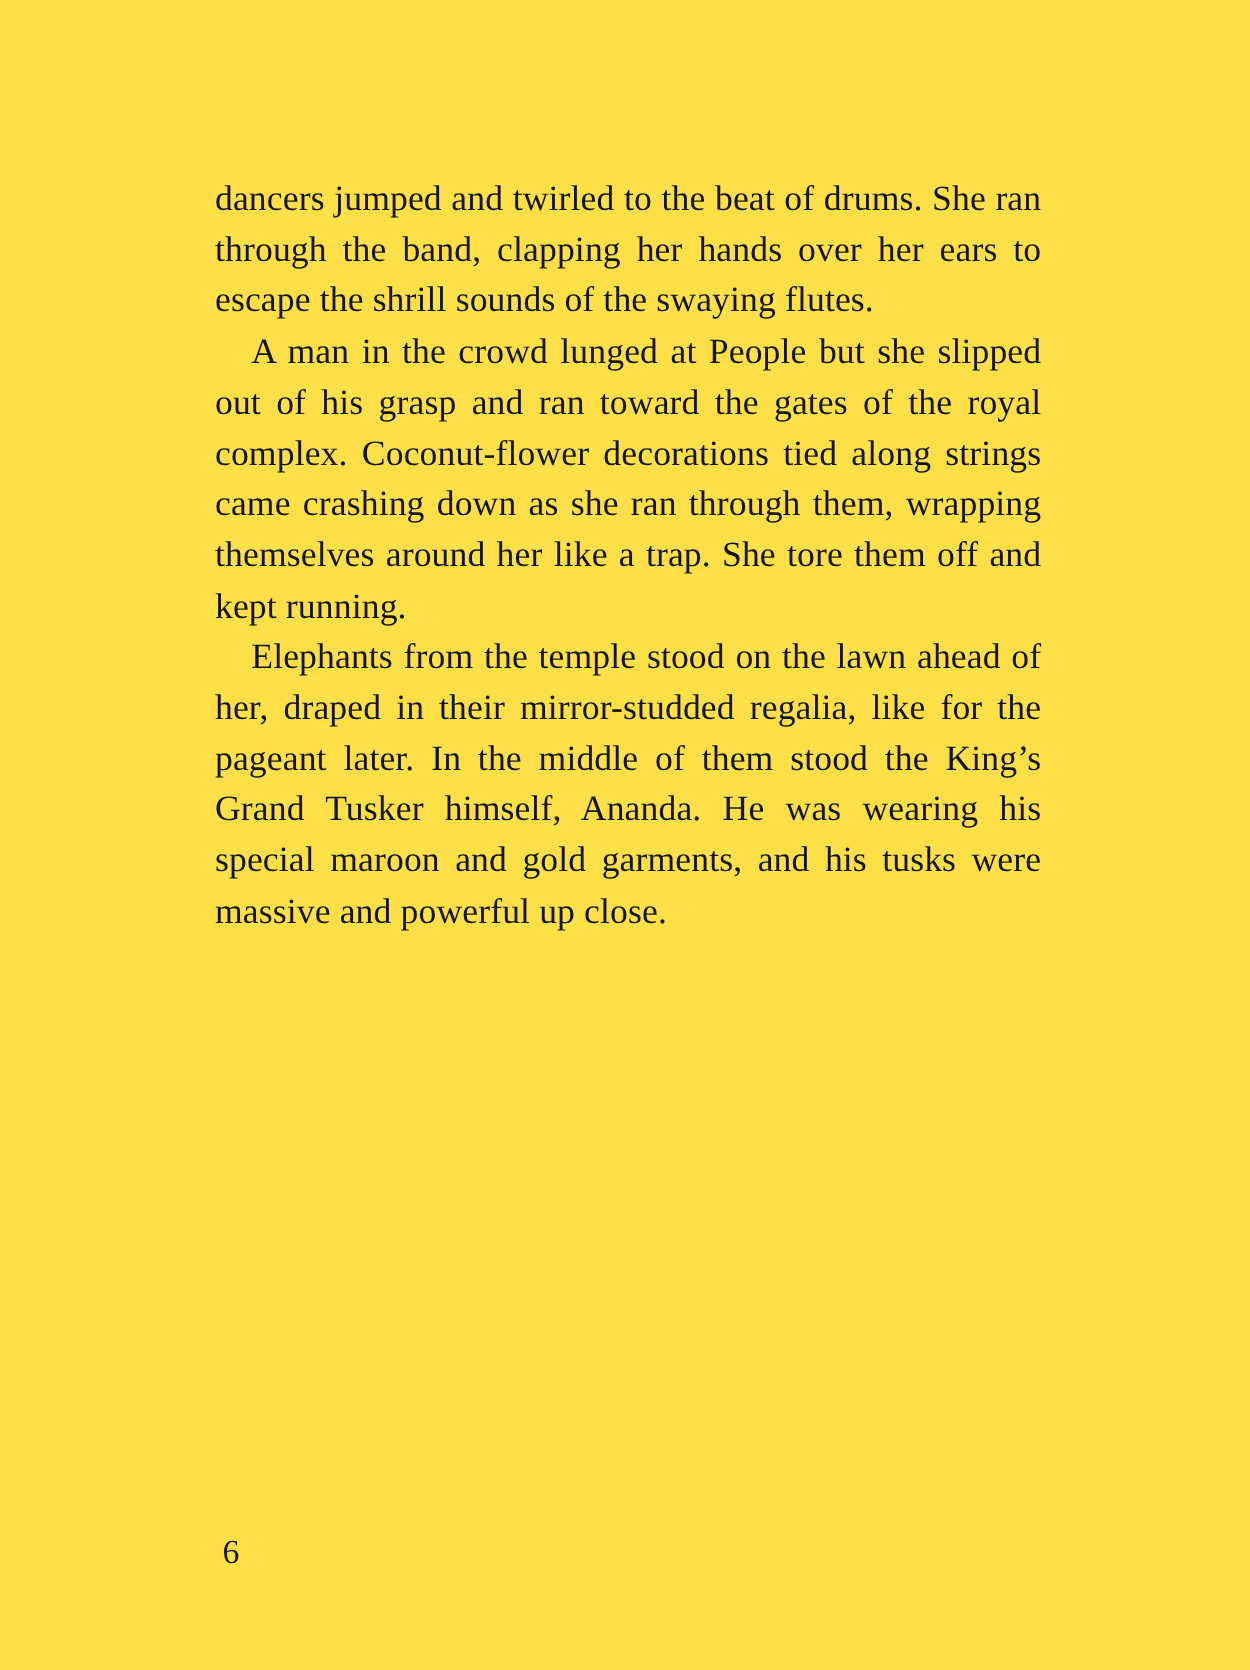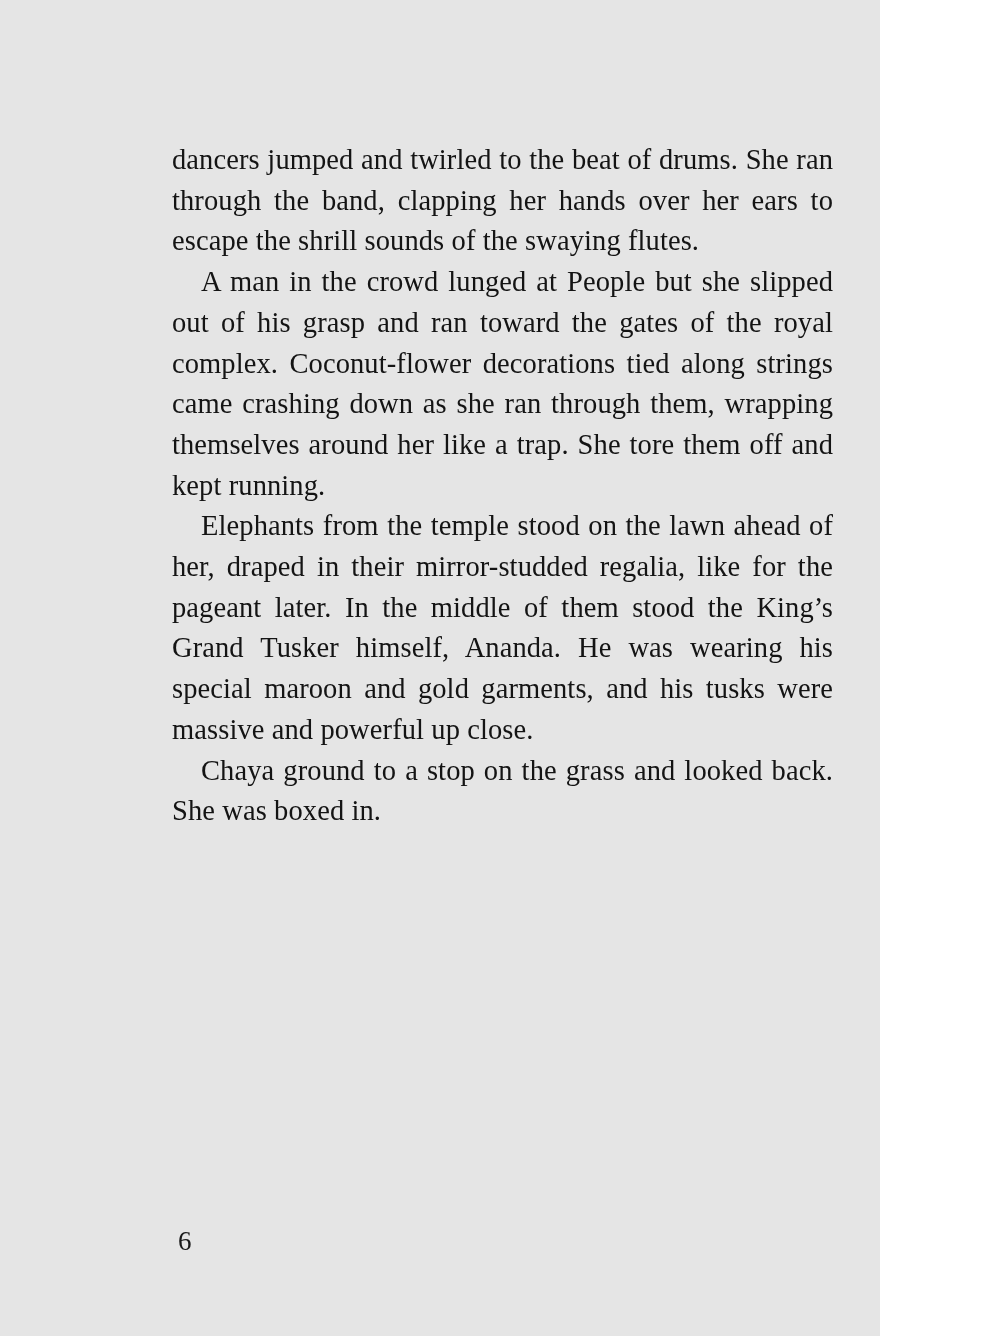--- a/index.html
+++ b/index.html
@@ -2,23 +2,23 @@
 <html><head>
 <meta charset="utf-8">
 <style>
   html, body {
     margin: 0;
     padding: 0;
     background: #ffffff;
   }
   .page {
     position: relative;
-    width: 880px;
+    width: 1000px;
     height: 1336px;
-    background: #e5e5e5;
+    background: #fde047;
     overflow: hidden;
     font-family: "Liberation Serif", "DejaVu Serif", serif;
     color: #141414;
   }
   .text-block {
     position: absolute;
     left: 172px;
     top: 140px;
     width: 661px;
     font-size: 28.5px;
@@ -47,16 +47,15 @@
   }
 </style>
 </head>
 <body>
 
 <div class="page">
   <div class="text-block">
       <p><span>dancers jumped and twirled to the beat of drums. She ran through the band, clapping her hands over her ears to escape the shrill sounds of the swaying flutes.</span></p>
       <p class="indent"><span>A man in the crowd lunged at People but she slipped out of his grasp and ran toward the gates of the royal complex. Coconut-flower decorations tied along strings came crashing down as she ran through them, wrapping themselves around her like a trap. She tore them off and kept running.</span></p>
       <p class="indent"><span>Elephants from the temple stood on the lawn ahead of her, draped in their mirror-studded regalia, like for the pageant later. In the middle of them stood the King’s Grand Tusker himself, Ananda. He was wearing his special maroon and gold garments, and his tusks were massive and powerful up close.</span></p>
-      <p class="indent"><span>Chaya ground to a stop on the grass and looked back. She was boxed in.</span></p>
     </div>
   <div class="page-number">6</div>
 </div>
 
 </body></html>

